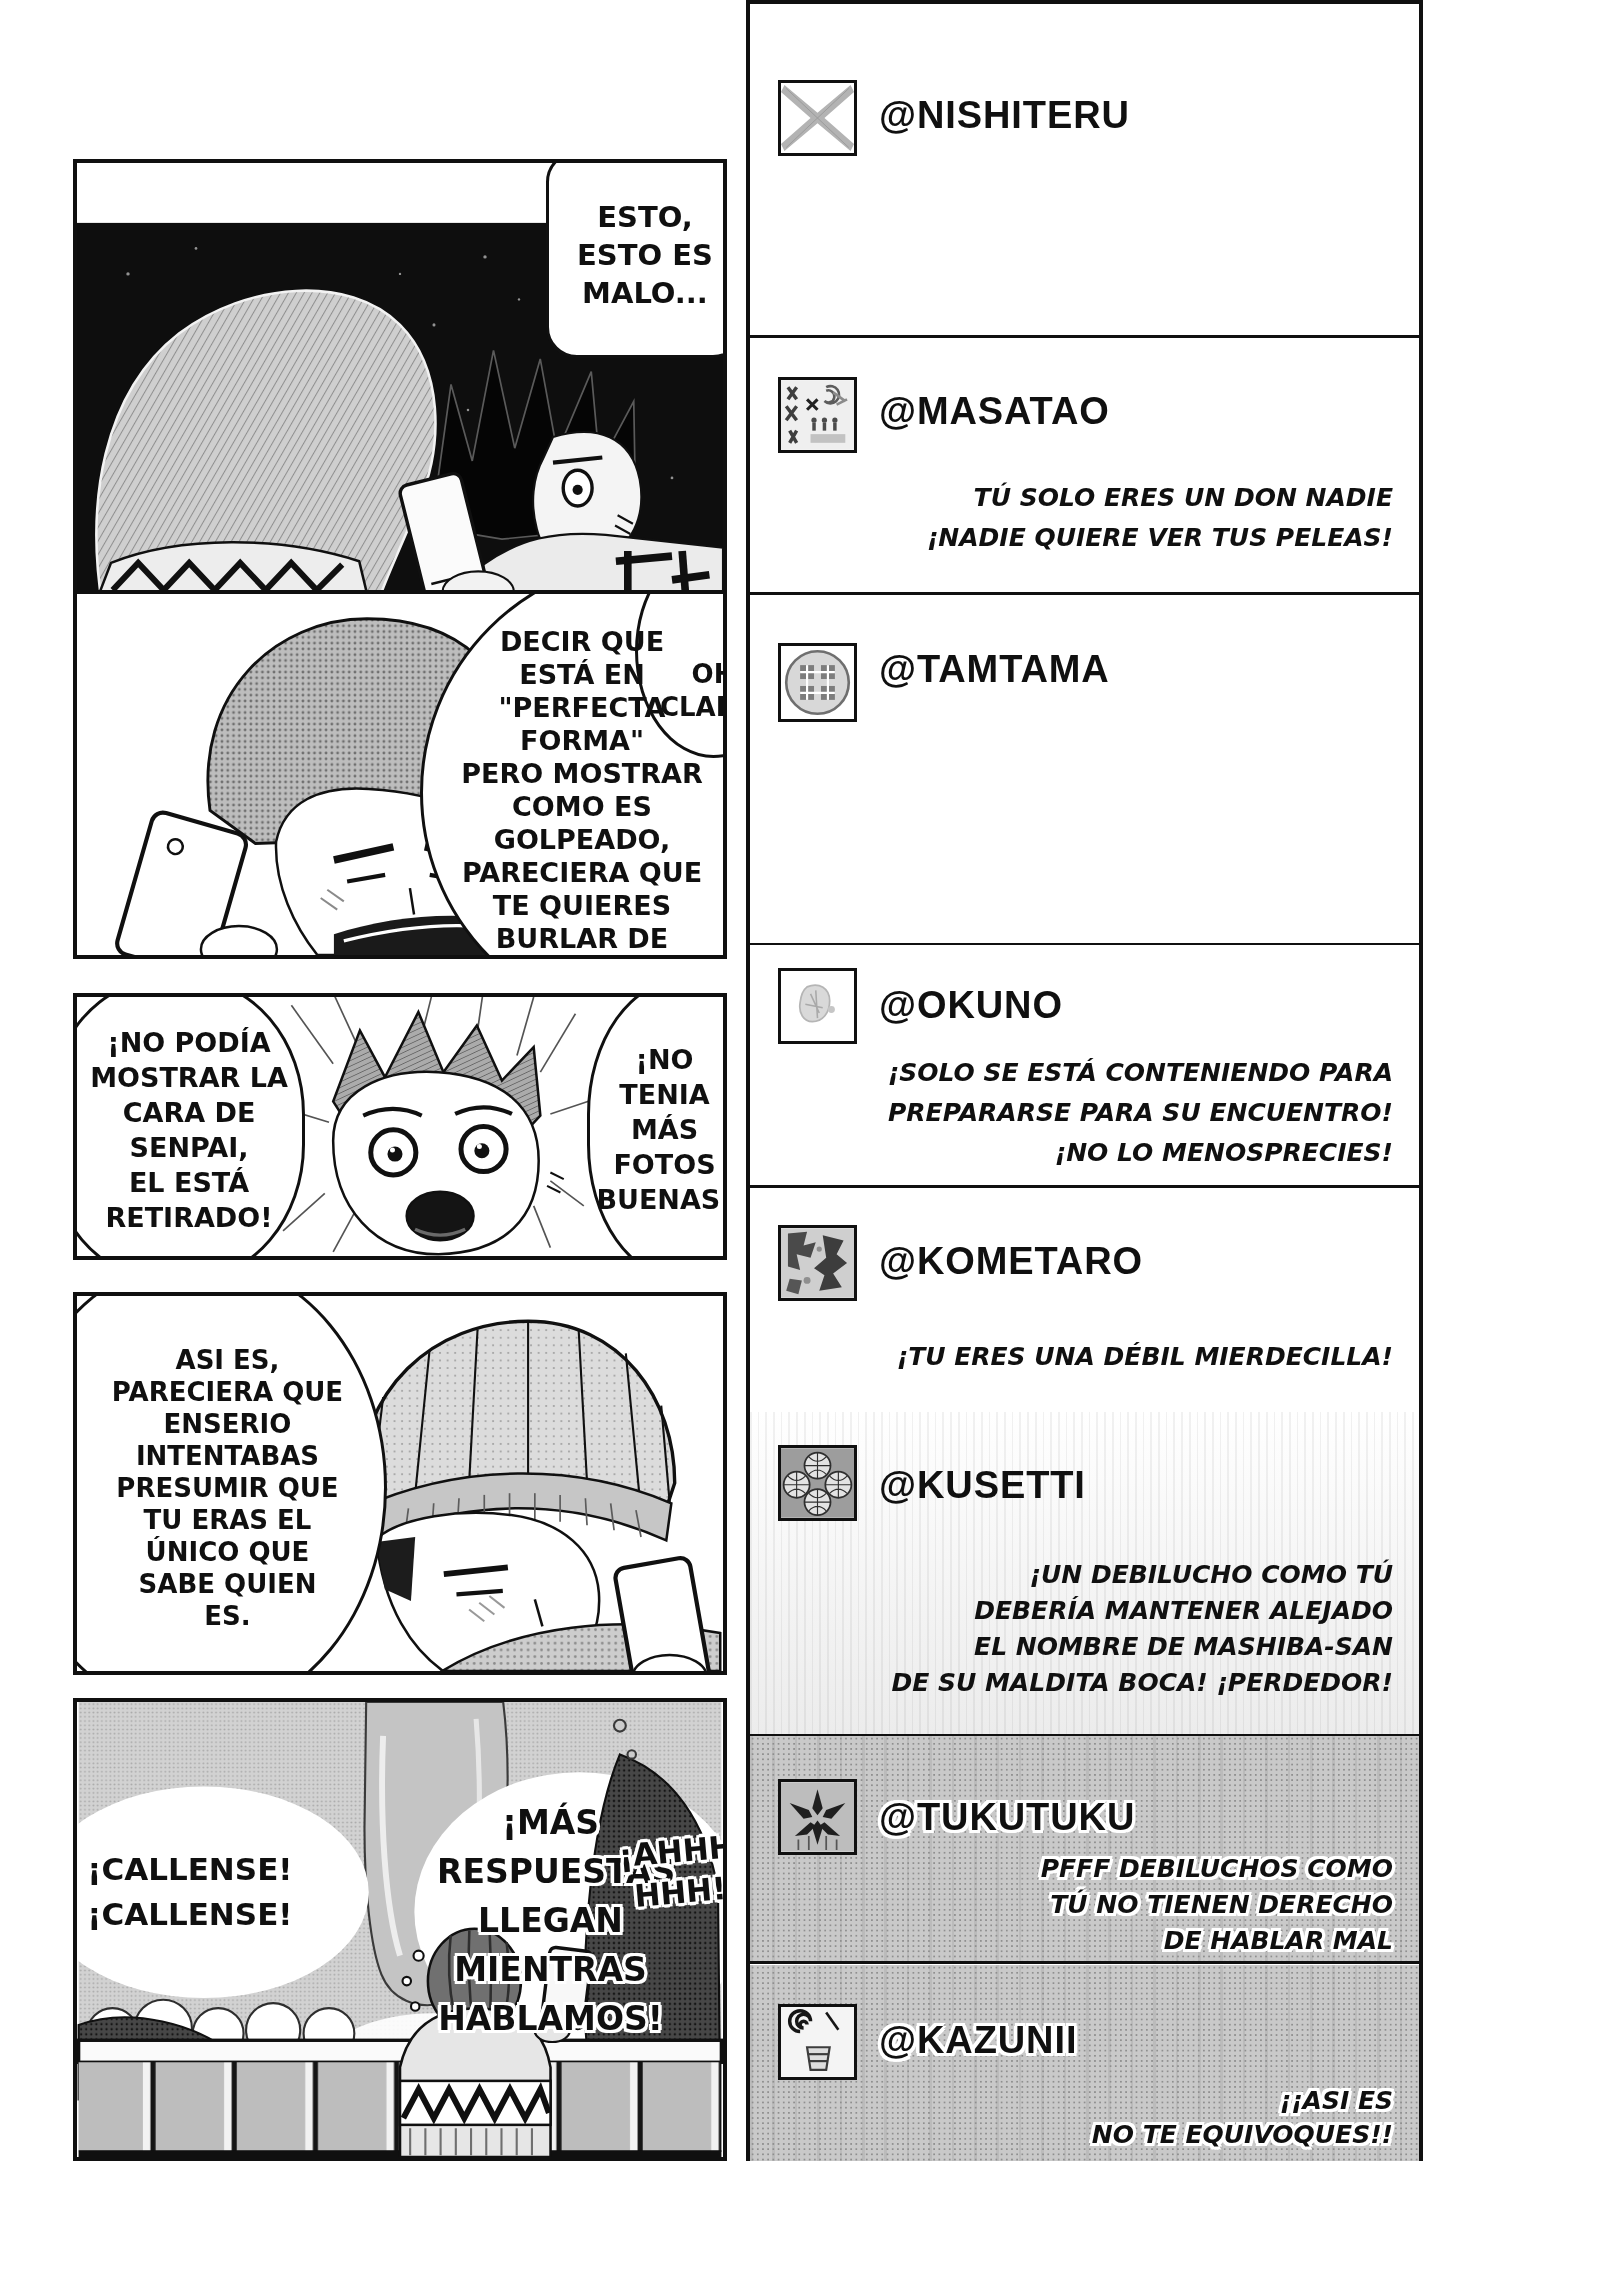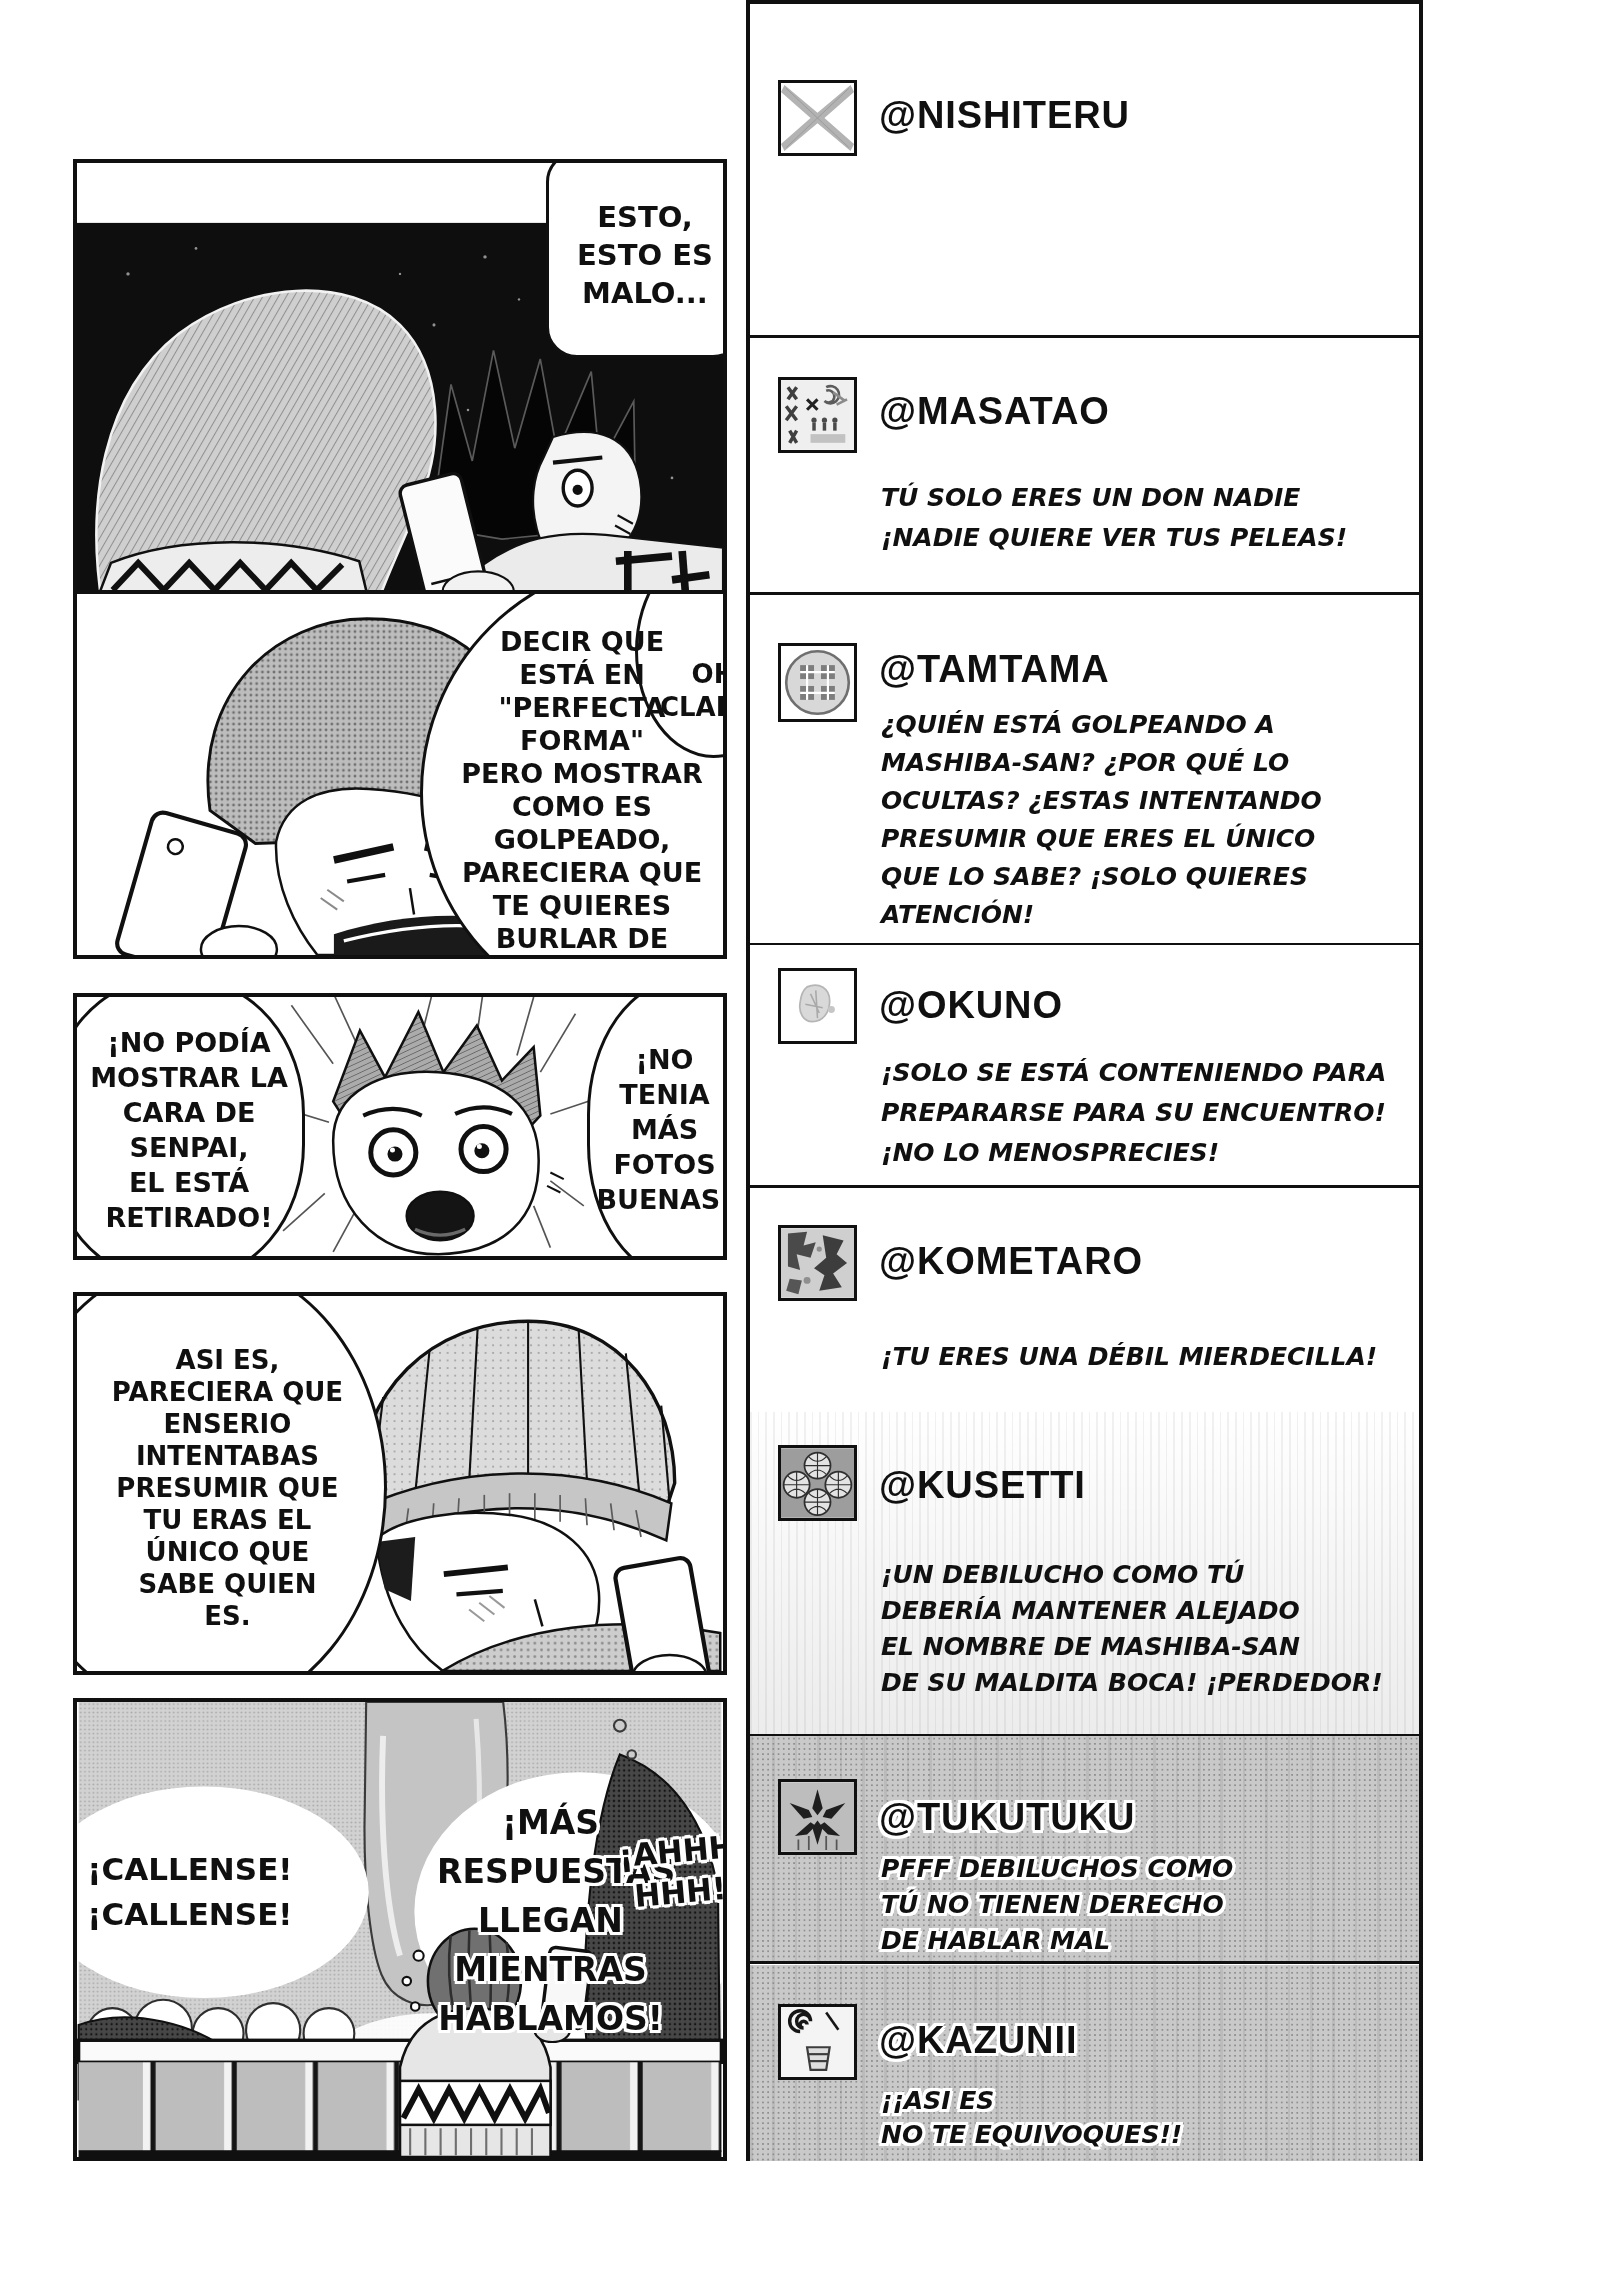--- a/index.html
+++ b/index.html
@@ -11,21 +11,21 @@
   .panel svg{position:absolute;left:0;top:0;width:100%;height:100%;}
   .bubble{position:absolute;background:#fff;border:3.4px solid #101010;display:flex;
           align-items:center;justify-content:center;text-align:center;box-sizing:border-box;}
   .bubble-text,.free-text{white-space:pre-line;font-weight:700;color:#101010;
           font-family:"DejaVu Sans",sans-serif;text-align:center;}
   .free-text{position:absolute;}
   .halo{text-shadow:-2.6px -2.6px 0 #fff,2.6px -2.6px 0 #fff,-2.6px 2.6px 0 #fff,2.6px 2.6px 0 #fff,
         0 -3.4px 0 #fff,0 3.4px 0 #fff,-3.4px 0 0 #fff,3.4px 0 0 #fff;}
   
   .comments-col{position:absolute;left:746px;top:0;width:677px;height:2161px;
-        border:4.3px solid #101010;box-sizing:border-box;background:#fff;}
+        border:4.3px solid #101010;box-sizing:border-box;background:#fff;text-align:right;}
   .comment{position:absolute;left:0;right:0;overflow:hidden;border-bottom:3.4px solid #101010;
         box-sizing:border-box;background:#fff;}
   .comment.last{border-bottom:none;}
   .tone{background-color:#c9c9c9;
         background-image:radial-gradient(#8f8f8f 1px,rgba(0,0,0,0) 1.2px),
                          repeating-linear-gradient(90deg,rgba(0,0,0,0.07) 0 2.6px,rgba(0,0,0,0) 2.6px 22.4px);
         background-size:5.2px 5.2px,auto;}
   .streaks{background-image:linear-gradient(#ffffff,#ececec),
         repeating-linear-gradient(90deg,rgba(0,0,0,0.055) 0 1.7px,rgba(0,0,0,0) 1.7px 7.7px);
         background-blend-mode:multiply;}
@@ -399,26 +399,20 @@
           </g>
           <g stroke="#ffffff" stroke-width="2.5">
             <line x1="30" y1="22" x2="30" y2="62"></line>
               <line x1="54" y1="22" x2="54" y2="62"></line>
             <line x1="22" y1="30" x2="62" y2="30"></line>
               <line x1="22" y1="54" x2="62" y2="54"></line>
           </g>
         </svg>
       </div>
       <div class="username" style="top:52px;">@TAMTAMA</div>
-      <div class="comment-text" style="top:110px;line-height:38px;">¿QUIÉN ESTÁ GOLPEANDO A
-MASHIBA-SAN? ¿POR QUÉ LO
-OCULTAS? ¿ESTAS INTENTANDO
-PRESUMIR QUE ERES EL ÚNICO
-QUE LO SABE? ¡SOLO QUIERES
-ATENCIÓN!</div>
     </div>
 
     <div class="comment" style="top:941px;height:243px;">
       <div class="avatar" style="top:23px;">
         <svg viewBox="0 0 84 80">
           <rect width="84" height="80" fill="#ffffff"></rect>
           <path d="M30,18 C44,12 56,20 56,34 C56,48 48,58 36,58 C26,58 20,48 22,36 C23,27 26,21 30,18 Z" fill="#d9d9d9" stroke="#b5b5b5" stroke-width="2"></path>
           <path d="M34,26 l10,22 M28,38 l20,4 M40,22 l2,32" stroke="#a9a9a9" stroke-width="1.8"></path>
           <circle cx="58" cy="44" r="4" fill="#c6c6c6"></circle>
         </svg>

